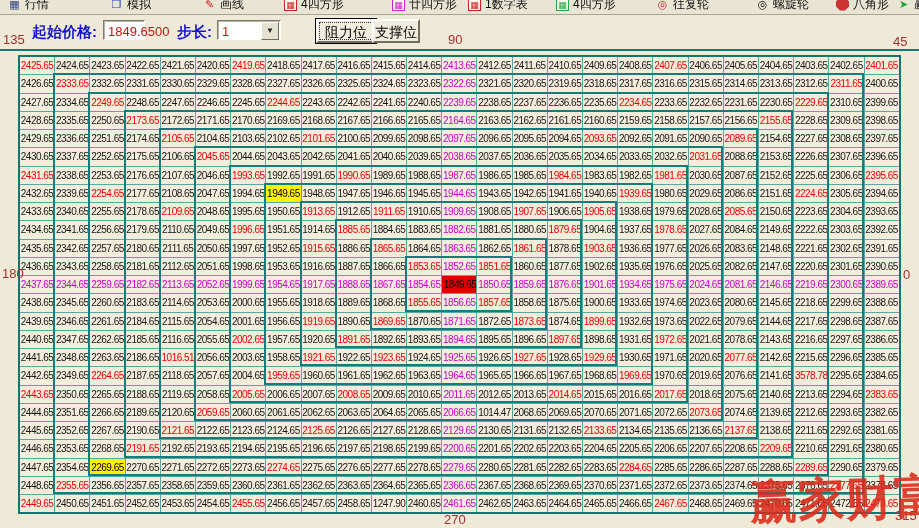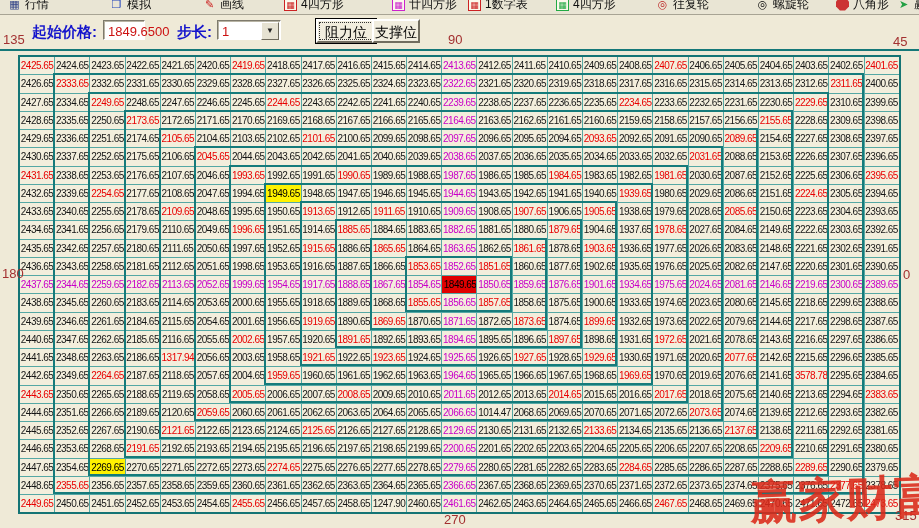--- a/index.html
+++ b/index.html
@@ -541,21 +541,21 @@
       <div class="cell">2021.65</div>
       <div class="cell">2078.65</div>
       <div class="cell">2143.65</div>
       <div class="cell">2216.65</div>
       <div class="cell">2297.65</div>
       <div class="cell">2386.65</div>
       <div class="cell">2441.65</div>
       <div class="cell">2348.65</div>
       <div class="cell">2263.65</div>
       <div class="cell">2186.65</div>
-      <div class="cell mid">1317.94</div>
+      <div class="cell mid">1016.51</div>
       <div class="cell">2056.65</div>
       <div class="cell">2003.65</div>
       <div class="cell">1958.65</div>
       <div class="cell diag">1921.65</div>
       <div class="cell">1922.65</div>
       <div class="cell mid">1923.65</div>
       <div class="cell">1924.65</div>
       <div class="cell card">1925.65</div>
       <div class="cell">1926.65</div>
       <div class="cell mid">1927.65</div>

